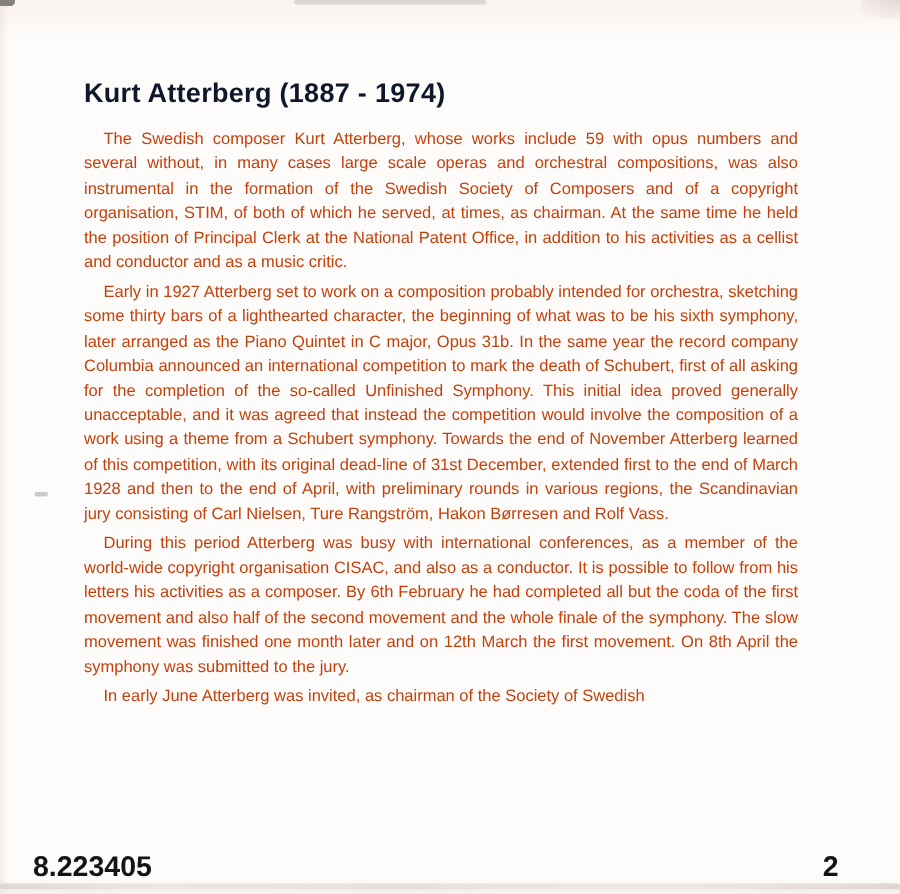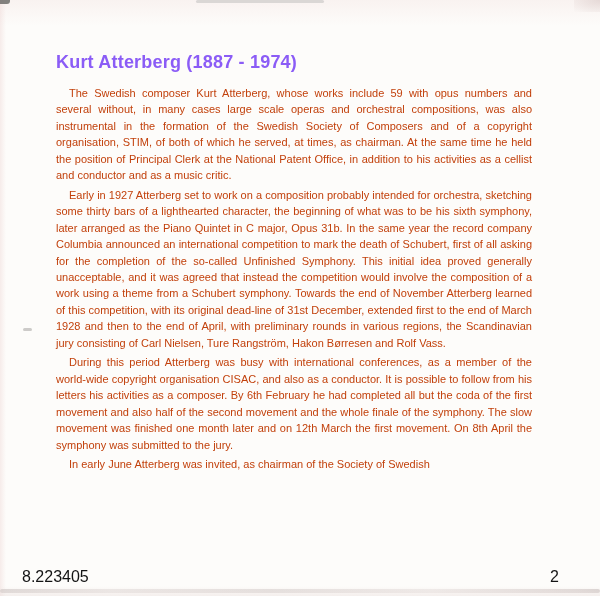--- a/index.html
+++ b/index.html
@@ -41,34 +41,34 @@
     pointer-events: none;
   }
 
   .content {
     position: absolute; left: 56px; top: 52px; width: 489px;
     color: #1c1c1c;
   }
   h1.title {
     margin: 0 0 13px 0;
     font-size: 18px; line-height: 20px;
-    font-weight: bold; color: #8b5cf6;
+    font-weight: bold; color: #0f172a;
     letter-spacing: 0.2px;
   }
   p.body-para {
     margin: 0 13px 3px 0;
     font-size: 11px; line-height: 16.45px;
     text-align: justify;
     text-indent: 13px;
     color: #c2410c;
   }
   .footer {
     position: absolute; left: 22px; right: 41px; top: 568px;
     display: flex; justify-content: space-between; align-items: baseline;
-    font-size: 16px; font-weight: normal; color: #141414;
+    font-size: 19px; font-weight: bold; color: #141414;
   }
 </style>
 </head>
 <body>
 
 <div class="page">
 
   <div class="top-tint"></div>
   <div class="left-tint"></div>
   <div class="artifact tl"></div>

